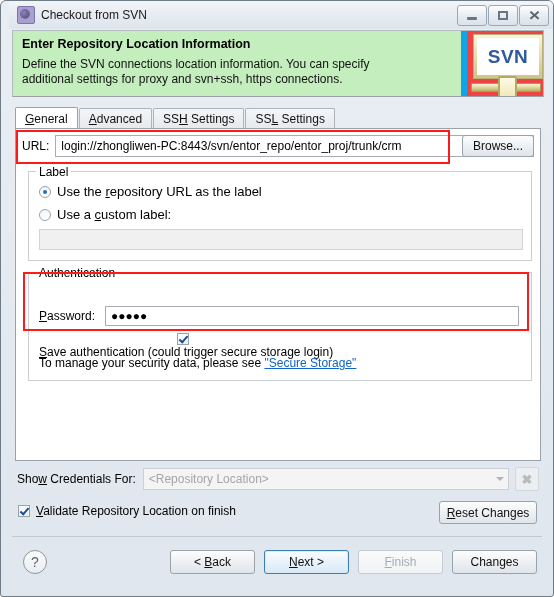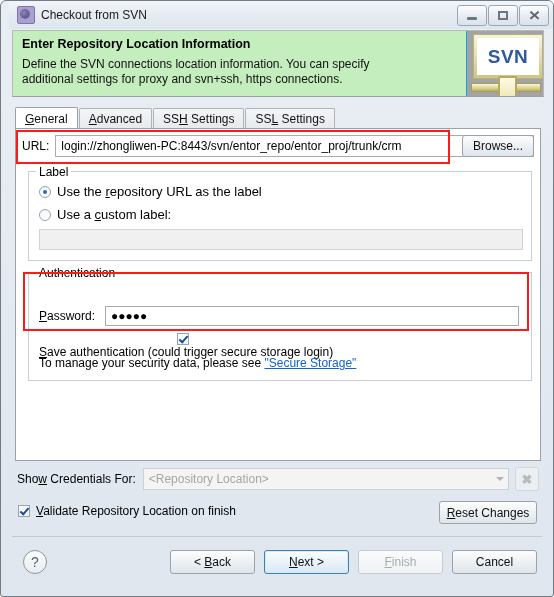--- a/index.html
+++ b/index.html
@@ -106,22 +106,22 @@
     margin-bottom: 6px;
   }
   .banner-desc {
     font-size: 12px;
     color: #111;
     line-height: 15px;
   }
   .banner-logo {
     flex: 0 0 auto;
     width: 76px;
-    background: #a3a3a3;
-    border-left: 1px solid #0ea5e9;
+    background: #ef4444;
+    border-left: 6px solid #0ea5e9;
     position: relative;
   }
   .logo-frame {
     position: absolute;
     left: 7px; top: 4px;
     width: 62px; height: 37px;
     background: #ffffff;
     border: 3px solid;
     border-image: linear-gradient(#f7f3d8, #cfc78a) 1;
     box-shadow: 0 0 0 1px #b9b07a;
@@ -568,16 +568,16 @@
   <div class="footer-buttons">
     <div class="btn">
         <span>&lt; <span class="uline">B</span>ack</span>
       </div>
     <div class="btn default">
         <span><span class="uline">N</span>ext &gt;</span>
       </div>
     <div class="btn disabled">
         <span><span class="uline">F</span>inish</span>
       </div>
-    <div class="btn">Cancel</div>
+    <div class="btn">Changes</div>
   </div>
 
 </div>
 
 </body></html>

